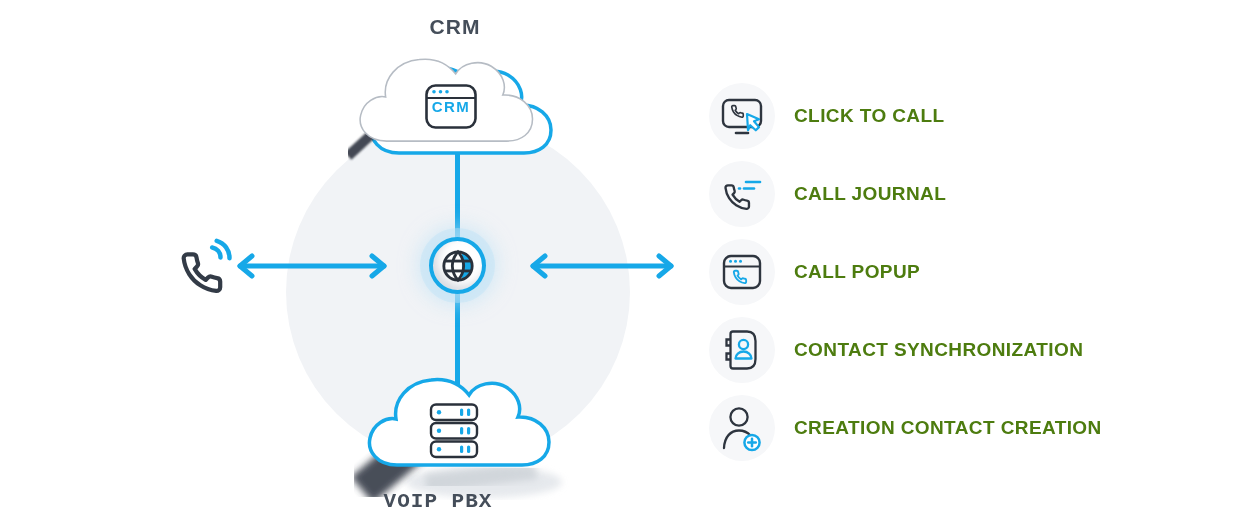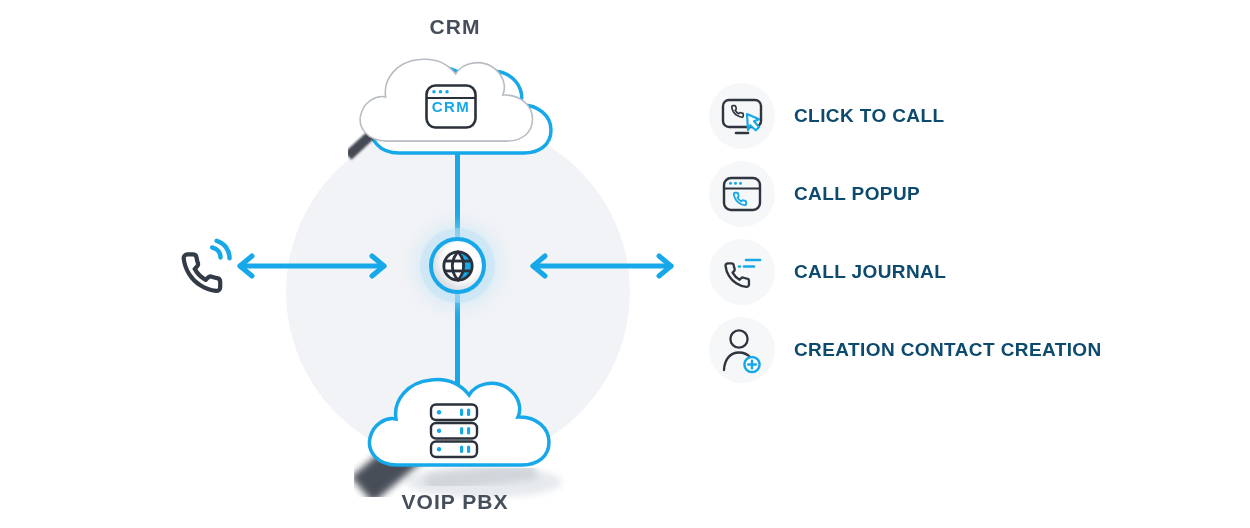--- a/index.html
+++ b/index.html
@@ -16,21 +16,21 @@
   
   .v-line{
     left:455px;top:146px;width:5px;height:248px;background:#16a8e8;border-radius:2px;
   }
   
   .cloud-label{
     color:#454e5a;font-size:21px;font-weight:bold;letter-spacing:1px;
     text-align:center;
   }
   .label-crm{left:398px;top:15px;width:114px;}
-  .label-voip{left:388px;top:490px;width:134px;}
+  .label-voip{left:371px;top:490px;width:134px;font-family:Liberation Mono, monospace;}
   
   .node{
     left:429px;top:237px;width:49px;height:49px;border-radius:50%;
     background:#ffffff;border:4.5px solid #16a8e8;
     box-shadow:0 0 0 9px rgba(190,226,246,0.45), 0 0 18px 12px rgba(190,226,246,0.55),
                inset 5px -5px 8px rgba(155,164,178,0.38);
     display:flex;align-items:center;justify-content:center;
   }
   
   .crm-browser-text{
@@ -38,21 +38,21 @@
     color:#16a8e8;font-size:15px;font-weight:bold;letter-spacing:1.5px;
   }
   
   .features{left:709px;top:77px;}
   .feature-row{display:flex;align-items:center;height:78px;}
   .feature-circle{
     width:66px;height:66px;border-radius:50%;background:#f6f7f9;
     display:flex;align-items:center;justify-content:center;flex:0 0 66px;
   }
   .feature-label{
-    margin-left:19px;color:#0c4a6e;font-size:19px;font-weight:bold;
+    margin-left:19px;color:#4d7c0f;font-size:19px;font-weight:bold;
     letter-spacing:0.4px;white-space:nowrap;
   }
 </style>
 </head>
 <body>
 
 <div class="canvas">
 
   <svg width="0" height="0" style="position:absolute">
     <defs>
@@ -164,50 +164,61 @@
             <use href="#phoneShape" fill="none" stroke="#2e353f" stroke-width="2.8" stroke-linejoin="round"></use>
           </g>
           <path d="M28,19 l12,5.2 -5,2.1 5,5.8 -3.2,3.2 -5.6,-5.1 -2.2,5 z" fill="#ffffff" stroke="#16a8e8" stroke-width="2.2" stroke-linejoin="round"></path>
         </svg>
       </div>
       <div class="feature-label">CLICK TO CALL</div>
     </div>
 
     <div class="feature-row">
       <div class="feature-circle">
+        <svg width="46" height="44" viewBox="0 0 46 44">
+          <g fill="none" stroke="#16a8e8" stroke-width="2.6" stroke-linecap="round">
+            <line x1="27" y1="10" x2="41" y2="10"></line>
+            <line x1="25" y1="16.5" x2="35" y2="16.5"></line>
+            <line x1="20" y1="16.5" x2="21" y2="16.5"></line>
+          </g>
+          <g transform="translate(4,11) scale(1.18)">
+            <use href="#phoneShape" fill="none" stroke="#2e353f" stroke-width="2" stroke-linejoin="round"></use>
+          </g>
+        </svg>
+      </div>
+      <div class="feature-label">CALL JOURNAL</div>
+    </div>
+
+    <div class="feature-row">
+      <div class="feature-circle">
         <svg width="42" height="38" viewBox="0 0 42 38">
           <rect x="3" y="3" width="36" height="32" rx="7" fill="none" stroke="#2e353f" stroke-width="2.4"></rect>
           <line x1="3" y1="13.5" x2="39" y2="13.5" stroke="#2e353f" stroke-width="2.2"></line>
           <circle cx="9.5" cy="8.3" r="1.5" fill="#16a8e8"></circle>
           <circle cx="14.5" cy="8.3" r="1.5" fill="#16a8e8"></circle>
           <circle cx="19.5" cy="8.3" r="1.5" fill="#16a8e8"></circle>
           <g transform="translate(11.5,16.5) scale(0.62)">
             <use href="#phoneShape" fill="none" stroke="#16a8e8" stroke-width="3" stroke-linejoin="round"></use>
           </g>
         </svg>
       </div>
       <div class="feature-label">CALL POPUP</div>
     </div>
 
     <div class="feature-row">
       <div class="feature-circle">
-        <svg width="46" height="44" viewBox="0 0 46 44">
-          <g fill="none" stroke="#16a8e8" stroke-width="2.6" stroke-linecap="round">
-            <line x1="27" y1="10" x2="41" y2="10"></line>
-            <line x1="25" y1="16.5" x2="35" y2="16.5"></line>
-            <line x1="20" y1="16.5" x2="21" y2="16.5"></line>
-          </g>
-          <g transform="translate(4,11) scale(1.18)">
-            <use href="#phoneShape" fill="none" stroke="#2e353f" stroke-width="2" stroke-linejoin="round"></use>
-          </g>
-        </svg>
-      </div>
-      <div class="feature-label">CALL JOURNAL</div>
-    </div>
-
+        <svg width="40" height="44" viewBox="0 0 40 44">
+          <path d="M11,3.5 H25 Q33.5,3.5 33.5,13 V31 Q33.5,40.5 25,40.5 H11 Q8.5,40.5 8.5,38 V6 Q8.5,3.5 11,3.5 Z" fill="none" stroke="#2e353f" stroke-width="2.3" stroke-linejoin="round"></path>
+          <path d="M8.5,11.5 H4.5 V17.5 H8.5 M8.5,25.5 H4.5 V31.5 H8.5" fill="none" stroke="#2e353f" stroke-width="2.3"></path>
+          <circle cx="21.5" cy="16.5" r="4.6" fill="none" stroke="#16a8e8" stroke-width="2.3"></circle>
+          <path d="M13.5,30.5 a8,7 0 0 1 16,0 z" fill="none" stroke="#16a8e8" stroke-width="2.3" stroke-linejoin="round"></path>
+        </svg>
+      </div>
+      <div class="feature-label">CONTACT SYNCHRONIZATION</div>
+    </div>
 
     <div class="feature-row">
       <div class="feature-circle">
         <svg width="46" height="48" viewBox="0 0 46 48">
           <circle cx="20" cy="13" r="8.6" fill="none" stroke="#2e353f" stroke-width="2.3"></circle>
           <path d="M5,44 C5.5,33 11.5,26.5 20,26.5 C24.5,26.5 28.5,28.3 31.5,31.5" fill="none" stroke="#2e353f" stroke-width="2.3" stroke-linecap="round"></path>
           <circle cx="33" cy="38.5" r="7.6" fill="#ffffff" stroke="#16a8e8" stroke-width="2.5"></circle>
           <line x1="29.2" y1="38.5" x2="36.8" y2="38.5" stroke="#16a8e8" stroke-width="2.5" stroke-linecap="round"></line>
           <line x1="33" y1="34.7" x2="33" y2="42.3" stroke="#16a8e8" stroke-width="2.5" stroke-linecap="round"></line>
         </svg>

